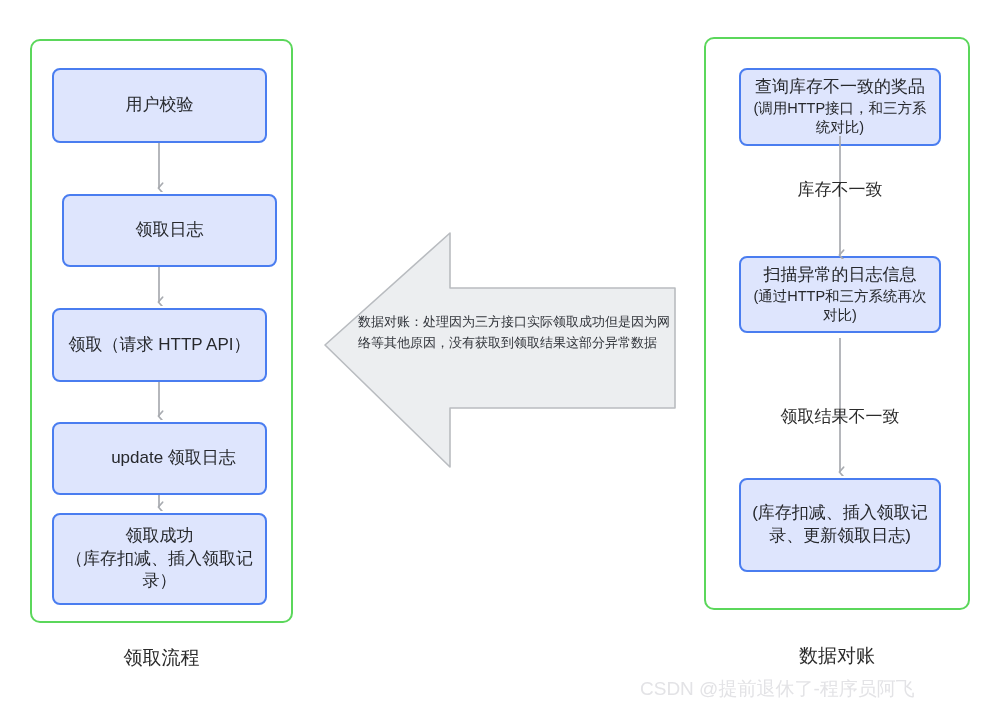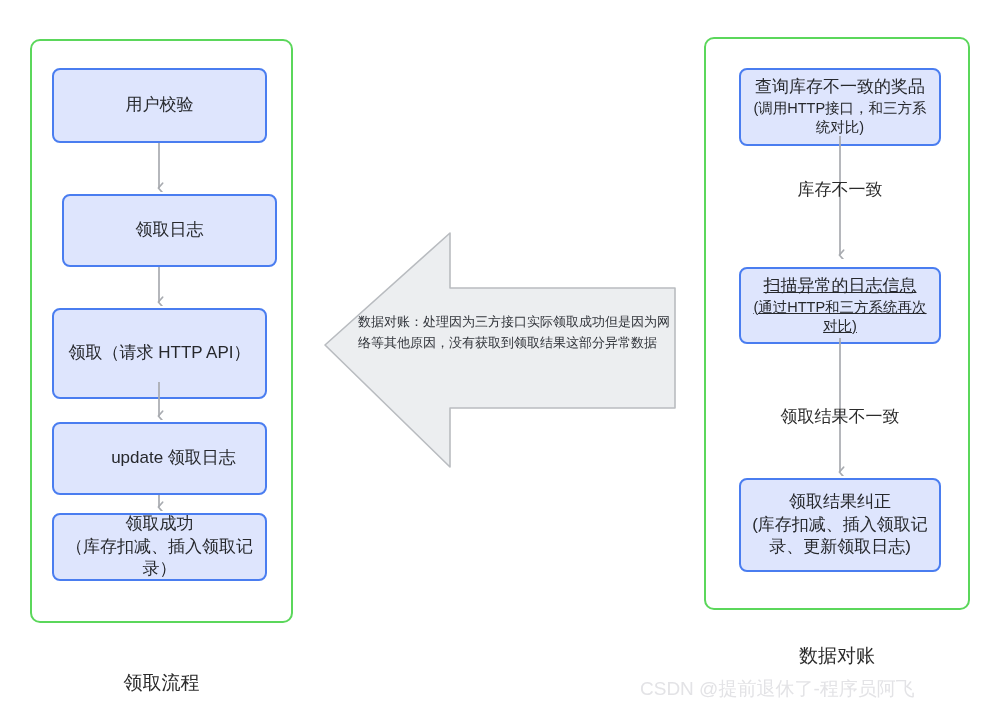--- a/index.html
+++ b/index.html
@@ -56,27 +56,27 @@
     display: block;
     font-size: 14.5px;
   }
   .node .inner {
     padding: 0 7px;
   }
 
   
   #n-l1 { left: 52px; top: 68px;  width: 215px; height: 75px; }
   #n-l2 { left: 52px; top: 194px; width: 215px; height: 73px; margin-left: 10px; }
-  #n-l3 { left: 52px; top: 308px; width: 215px; height: 91px; }
+  #n-l3 { left: 52px; top: 308px; width: 215px; height: 74px; }
   #n-l4 { left: 52px; top: 422px; width: 215px; height: 73px; padding-left: 28px; }
-  #n-l5 { left: 52px; top: 513px; width: 215px; height: 68px; }
+  #n-l5 { left: 52px; top: 513px; width: 215px; height: 92px; }
 
   
   #n-r1 { left: 739px; top: 68px;  width: 202px; height: 78px; }
-  #n-r2 { left: 739px; top: 267px; width: 202px; height: 77px; text-decoration: underline; }
+  #n-r2 { left: 739px; top: 256px; width: 202px; height: 77px; }
   #n-r3 { left: 739px; top: 478px; width: 202px; height: 94px; }
 
   
   #connectors {
     position: absolute;
     left: 0; top: 0;
     width: 1000px;
     height: 704px;
     pointer-events: none;
   }
@@ -111,21 +111,21 @@
     text-align: left;
   }
 
   
   .caption {
     position: absolute;
     font-size: 19px;
     color: #2b2b2b;
     text-align: center;
   }
-  #cap-left  { left: 30px;  top: 645px; width: 263px; margin-top: 25px; }
+  #cap-left  { left: 30px;  top: 645px; width: 263px; }
   #cap-right { left: 704px; top: 643px; width: 266px; }
 
   
   #watermark {
     position: absolute;
     left: 640px;
     top: 676px;
     width: 350px;
     text-align: left;
     font-size: 19px;
@@ -182,21 +182,20 @@
 
   <div class="node" id="n-r2">
     <span class="inner">
       <span class="title">扫描异常的日志信息</span>
       <span class="sub">(通过HTTP和三方系统再次对比)</span>
     </span>
   </div>
 
   <div class="node" id="n-r3">
     <span class="inner">
-      <span class="title">领取结果纠正</span>
       <span class="title">(库存扣减、插入领取记录、更新领取日志)</span>
     </span>
   </div>
 
   <svg id="connectors" viewBox="0 0 1000 704" xmlns="http://www.w3.org/2000/svg">
     <defs>
       <marker id="ah" markerWidth="10" markerHeight="10" refX="6.2" refY="5" orient="auto" markerUnits="userSpaceOnUse">
         <path d="M1.4,1.4 L6.2,5.6 L11,1.4" fill="none" stroke="#a8abb0" stroke-width="1.7" stroke-linecap="round" stroke-linejoin="round"></path>
       </marker>
     </defs>

